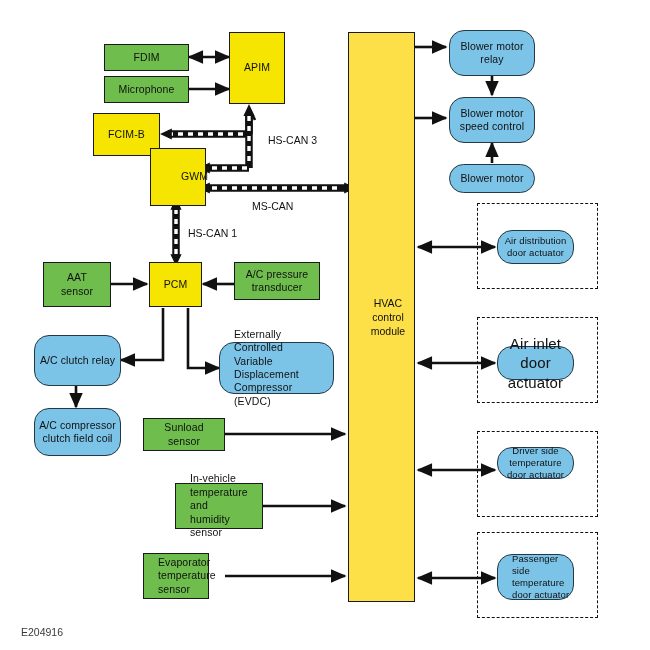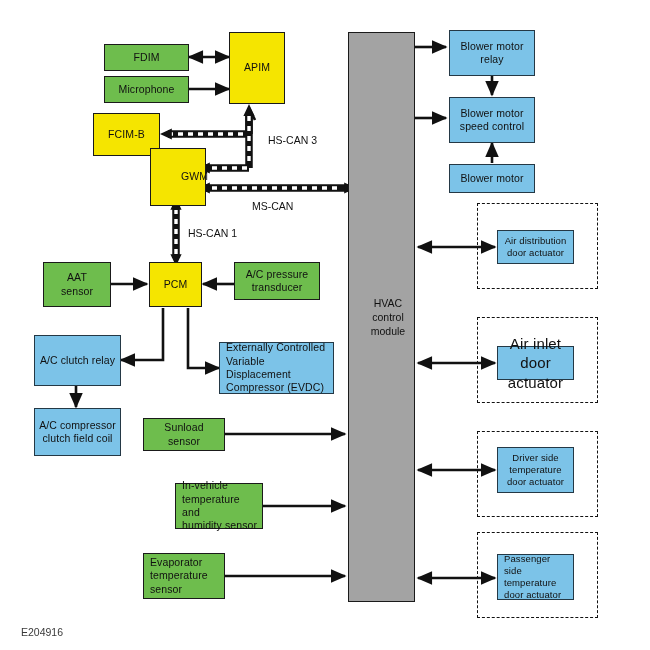--- a/index.html
+++ b/index.html
@@ -27,32 +27,32 @@
     align-items: center;
     justify-content: center;
     text-align: center;
     font-size: 10.5px;
     line-height: 1.28;
     color: #111111;
     padding: 2px 3px;
     letter-spacing: 0.01em;
   }
   .node.green  { background: #6ebd4d; }
-  .node.blue   { background: #7cc3e8; border-color: #243845; }
+  .node.blue   { background: #7cc3e8; border-color: #243845; border-radius: 15px; }
   .node.yellow { background: #f5e500; }
-  .node.left   { justify-content: flex-start; text-align: left; padding-left: 6px; }
+  .node.left   { justify-content: flex-start; text-align: left; padding-left: 14px; }
 
   
   #hvac-control-module {
     position: absolute;
     left: 348px;
     top: 32px;
     width: 67px;
     height: 570px;
-    background: #a3a3a3;
+    background: #fde047;
     border: 1.8px solid #1a1a1a;
     box-sizing: border-box;
     display: flex;
     align-items: center;
     justify-content: center;
     text-align: center;
     font-size: 10.5px;
     line-height: 1.35;
     color: #111111;
     padding-left: 13px;
@@ -246,21 +246,21 @@
   <div class="node green" style="left:143px; top:418px; width:82px; height:33px;">
     <span>Sunload sensor</span>
   </div>
 
   <div class="node green left" style="left:175px; top:483px; width:88px; height:46px;">
     <span style="white-space:pre-line;">In-vehicle
 temperature and
 humidity sensor</span>
   </div>
 
-  <div class="node green left" style="left:143px; top:553px; width:82px; height:46px;">
+  <div class="node green left" style="left:143px; top:553px; width:66px; height:46px;">
     <span style="white-space:pre-line;">Evaporator
 temperature
 sensor</span>
   </div>
 
   <div id="hvac-control-module">
     <span style="white-space:pre-line;">HVAC
 control
 module</span>
   </div>
@@ -285,21 +285,21 @@
 door actuator</span>
   </div>
 
   <div class="dashed-group" style="left:477px; top:317px; width:121px; height:86px;"></div>
   <div class="node blue" style="left:497px; top:346px; width:77px; height:34px; font-size:15px;">
     <span style="white-space:pre-line;">Air inlet door
 actuator</span>
   </div>
 
   <div class="dashed-group" style="left:477px; top:431px; width:121px; height:86px;"></div>
-  <div class="node blue" style="left:497px; top:447px; width:77px; height:46px; font-size:9.5px;">
+  <div class="node blue" style="left:497px; top:447px; width:77px; height:32px; font-size:9.5px;">
     <span style="white-space:pre-line;">Driver side
 temperature
 door actuator</span>
   </div>
 
   <div class="dashed-group" style="left:477px; top:532px; width:121px; height:86px;"></div>
   <div class="node blue left" style="left:497px; top:554px; width:77px; height:46px; font-size:9.5px;">
     <span style="white-space:pre-line;">Passenger side
 temperature
 door actuator</span>

